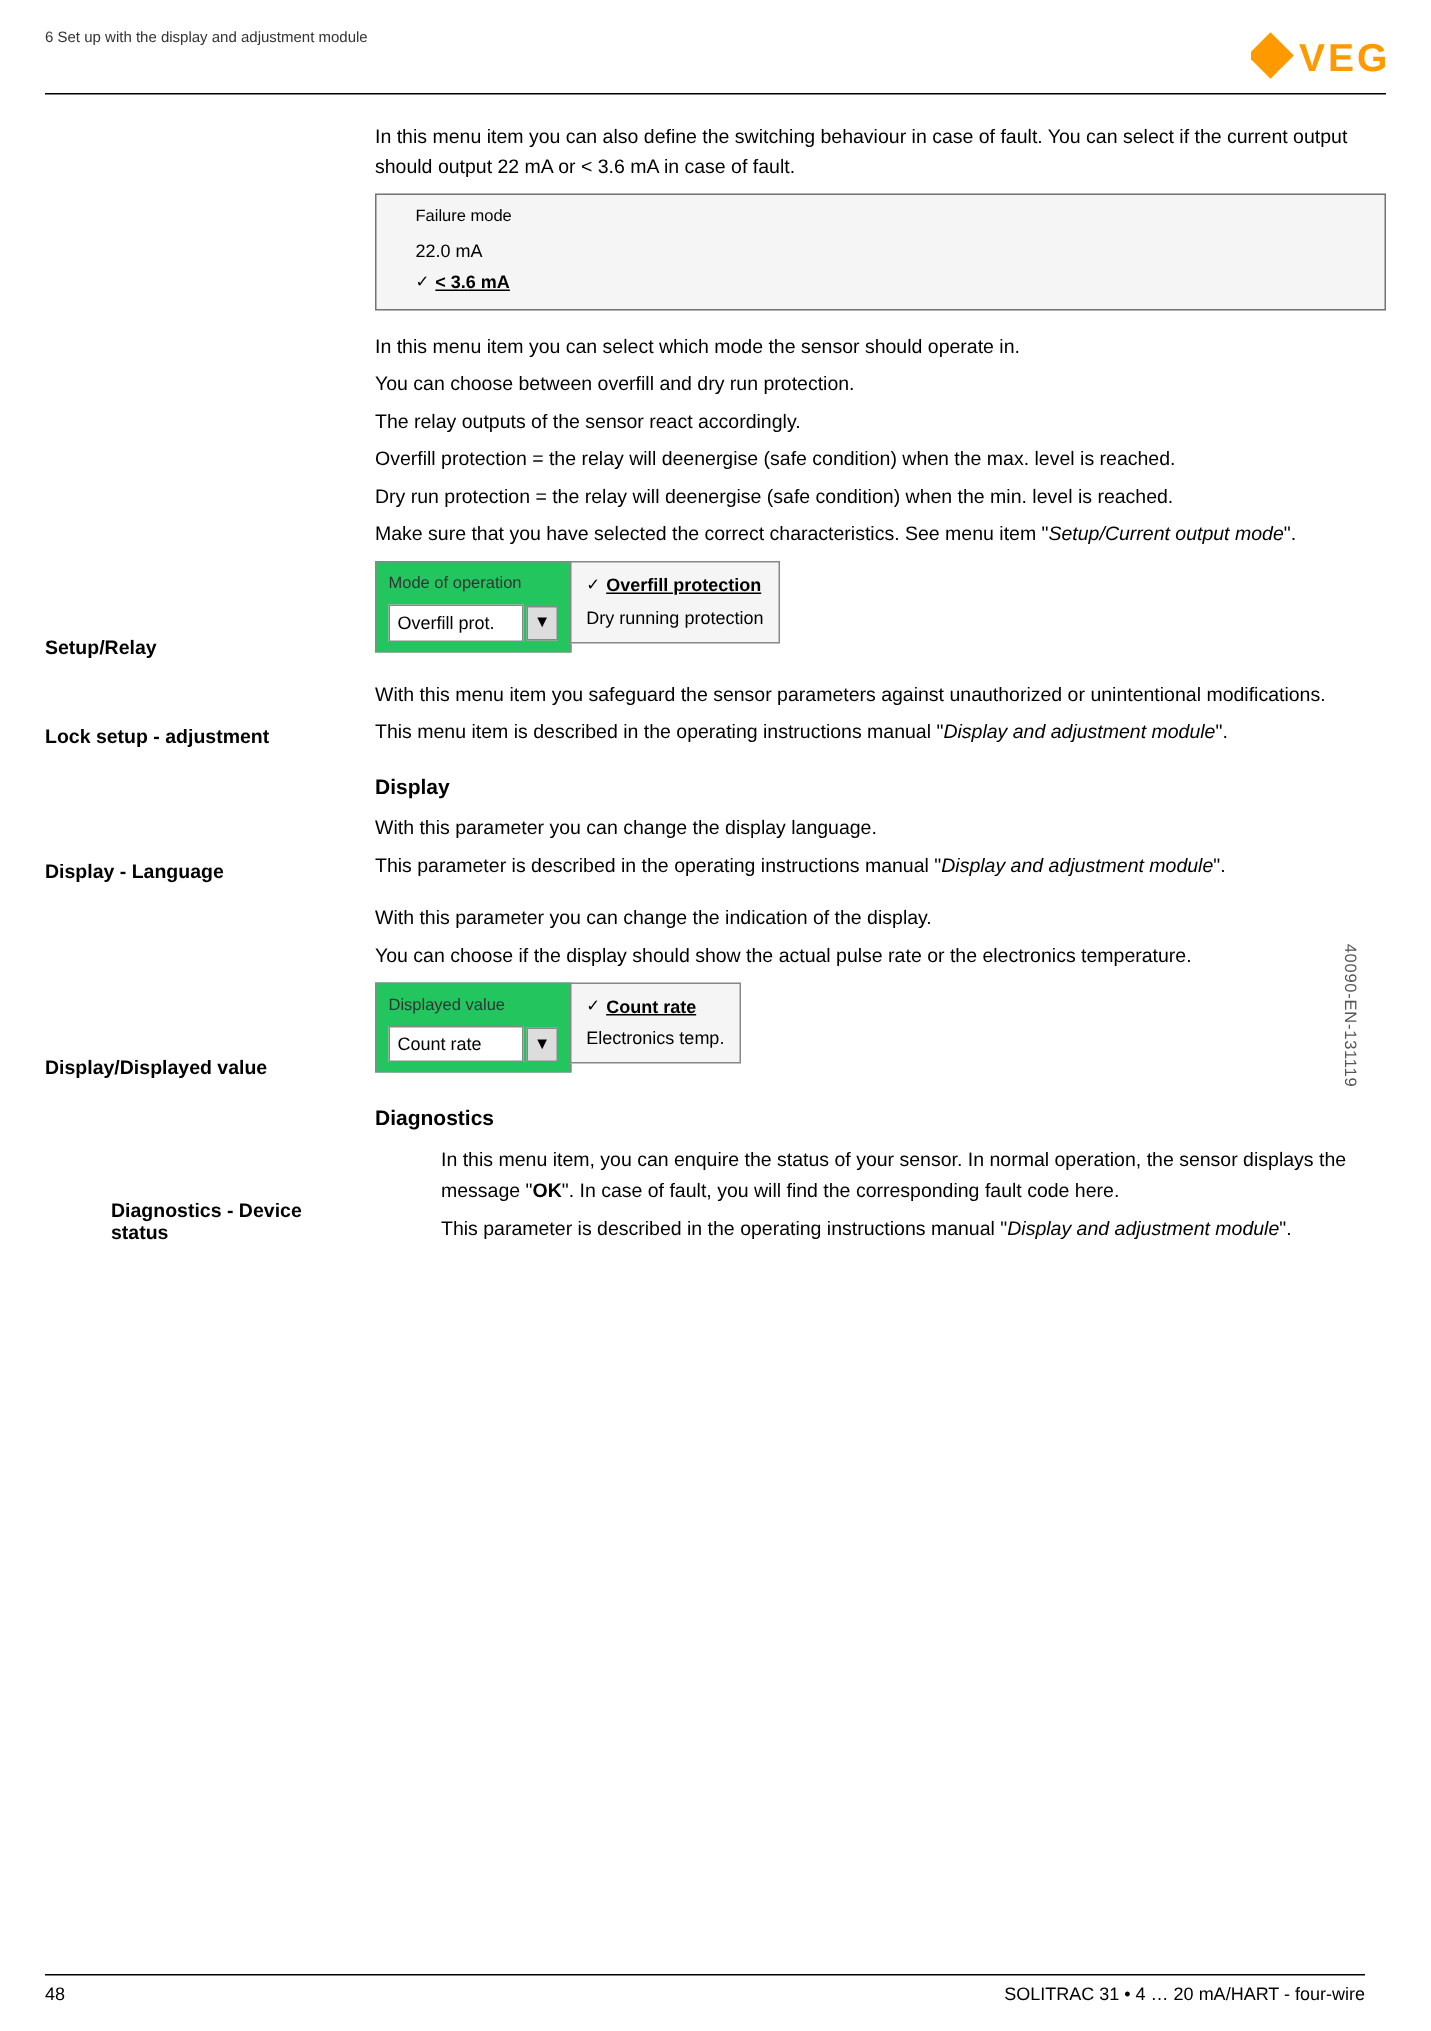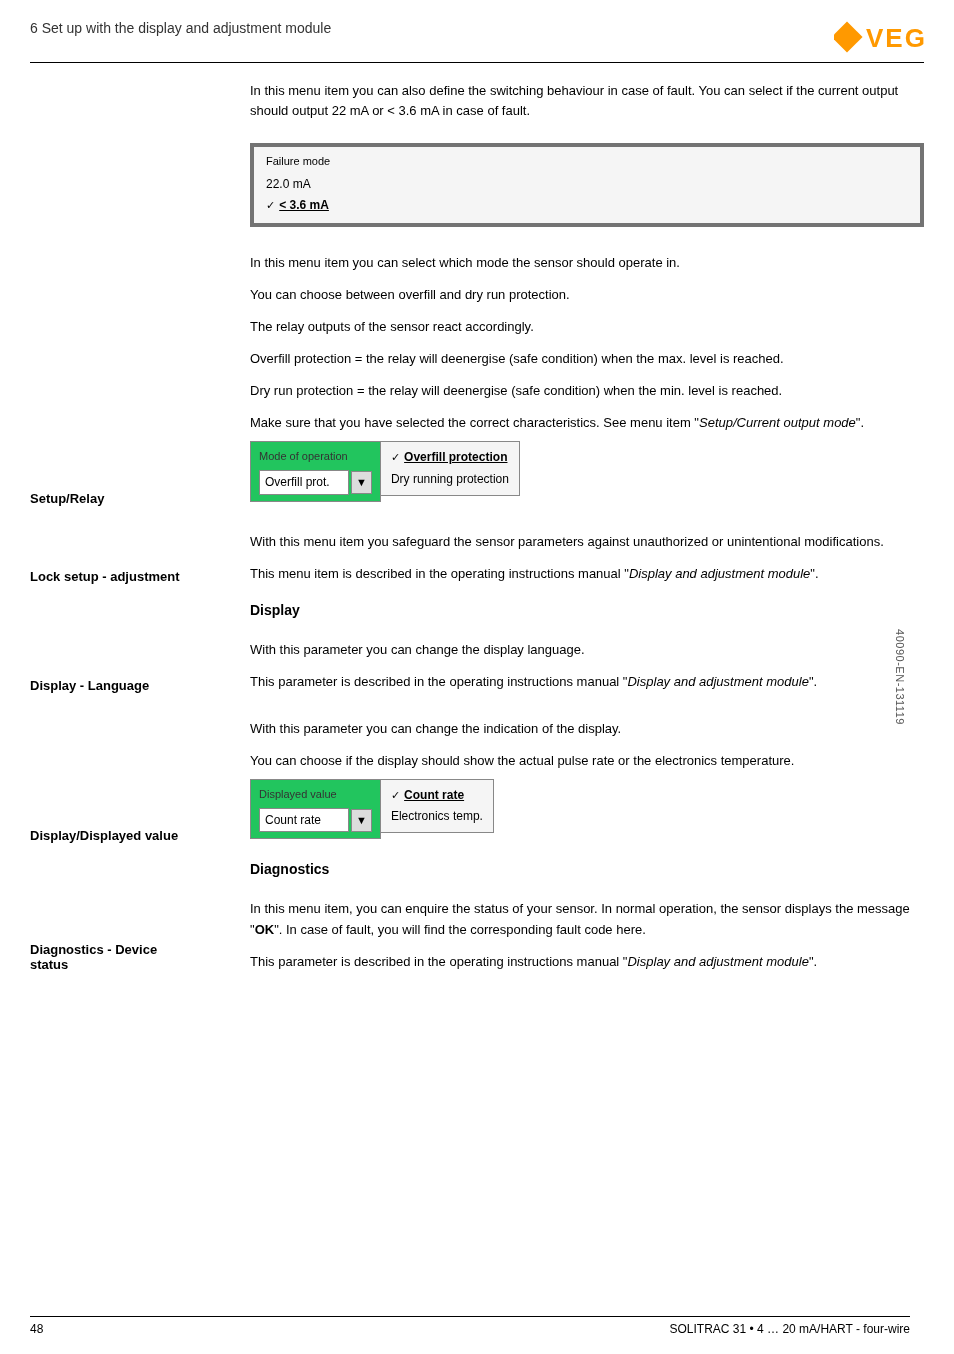--- a/index.html
+++ b/index.html
@@ -21,21 +21,21 @@
     
     .header {
       display: flex;
       justify-content: space-between;
       align-items: flex-start;
       border-bottom: 1.5px solid #000;
       padding-bottom: 6px;
       margin-bottom: 18px;
     }
     .header-title {
-      font-size: 14px;
+      font-size: 10px;
       color: #333;
     }
     .logo {
       font-size: 26px;
       font-weight: 900;
       color: #f90;
       letter-spacing: 2px;
       display: flex;
       align-items: center;
       gap: 2px;
@@ -64,30 +64,28 @@
       padding-right: 10px;
       flex-shrink: 0;
     }
     .section-body {
       flex: 1;
       font-size: 13px;
       line-height: 1.55;
     }
     .section-body p {
       margin-bottom: 5px;
-      margin-top: 12px;
     }
     .section-body p:last-child {
       margin-bottom: 0;
     }
 
     
     .intro-row {
       margin-left: 220px;
-      margin-bottom: 14px;
       font-size: 13px;
       line-height: 1.55;
     }
     .intro-row p {
       margin-bottom: 4px;
     }
 
     
     .heading-row {
       margin-left: 220px;
@@ -155,23 +153,23 @@
       font-size: 11px;
       color: #000;
     }
     .ui-option-selected {
       font-weight: bold;
       text-decoration: underline;
     }
 
     
     .failure-box {
-      border: 4px solid #737373;
+      border: 1px solid #737373;
       background: #f5f5f5;
-      padding: 6px 12px;
+      padding: 6px 26px;
       min-width: 140px;
       font-size: 12px;
     }
     .failure-box-title {
       font-size: 11px;
       margin-bottom: 5px;
     }
     .failure-option {
       display: flex;
       align-items: center;
@@ -193,20 +191,21 @@
       justify-content: space-between;
       font-size: 12px;
       border-top: 1.5px solid #000;
       padding-top: 5px;
     }
 
     
     .diag-label {
       display: flex;
       flex-direction: column;
+      margin-left: 44px;
     }
   </style>
 </head>
 <body>
 
 <div class="page">
 
   <div class="header">
     <span class="header-title">6 Set up with the display and adjustment module</span>
     <div class="logo">

